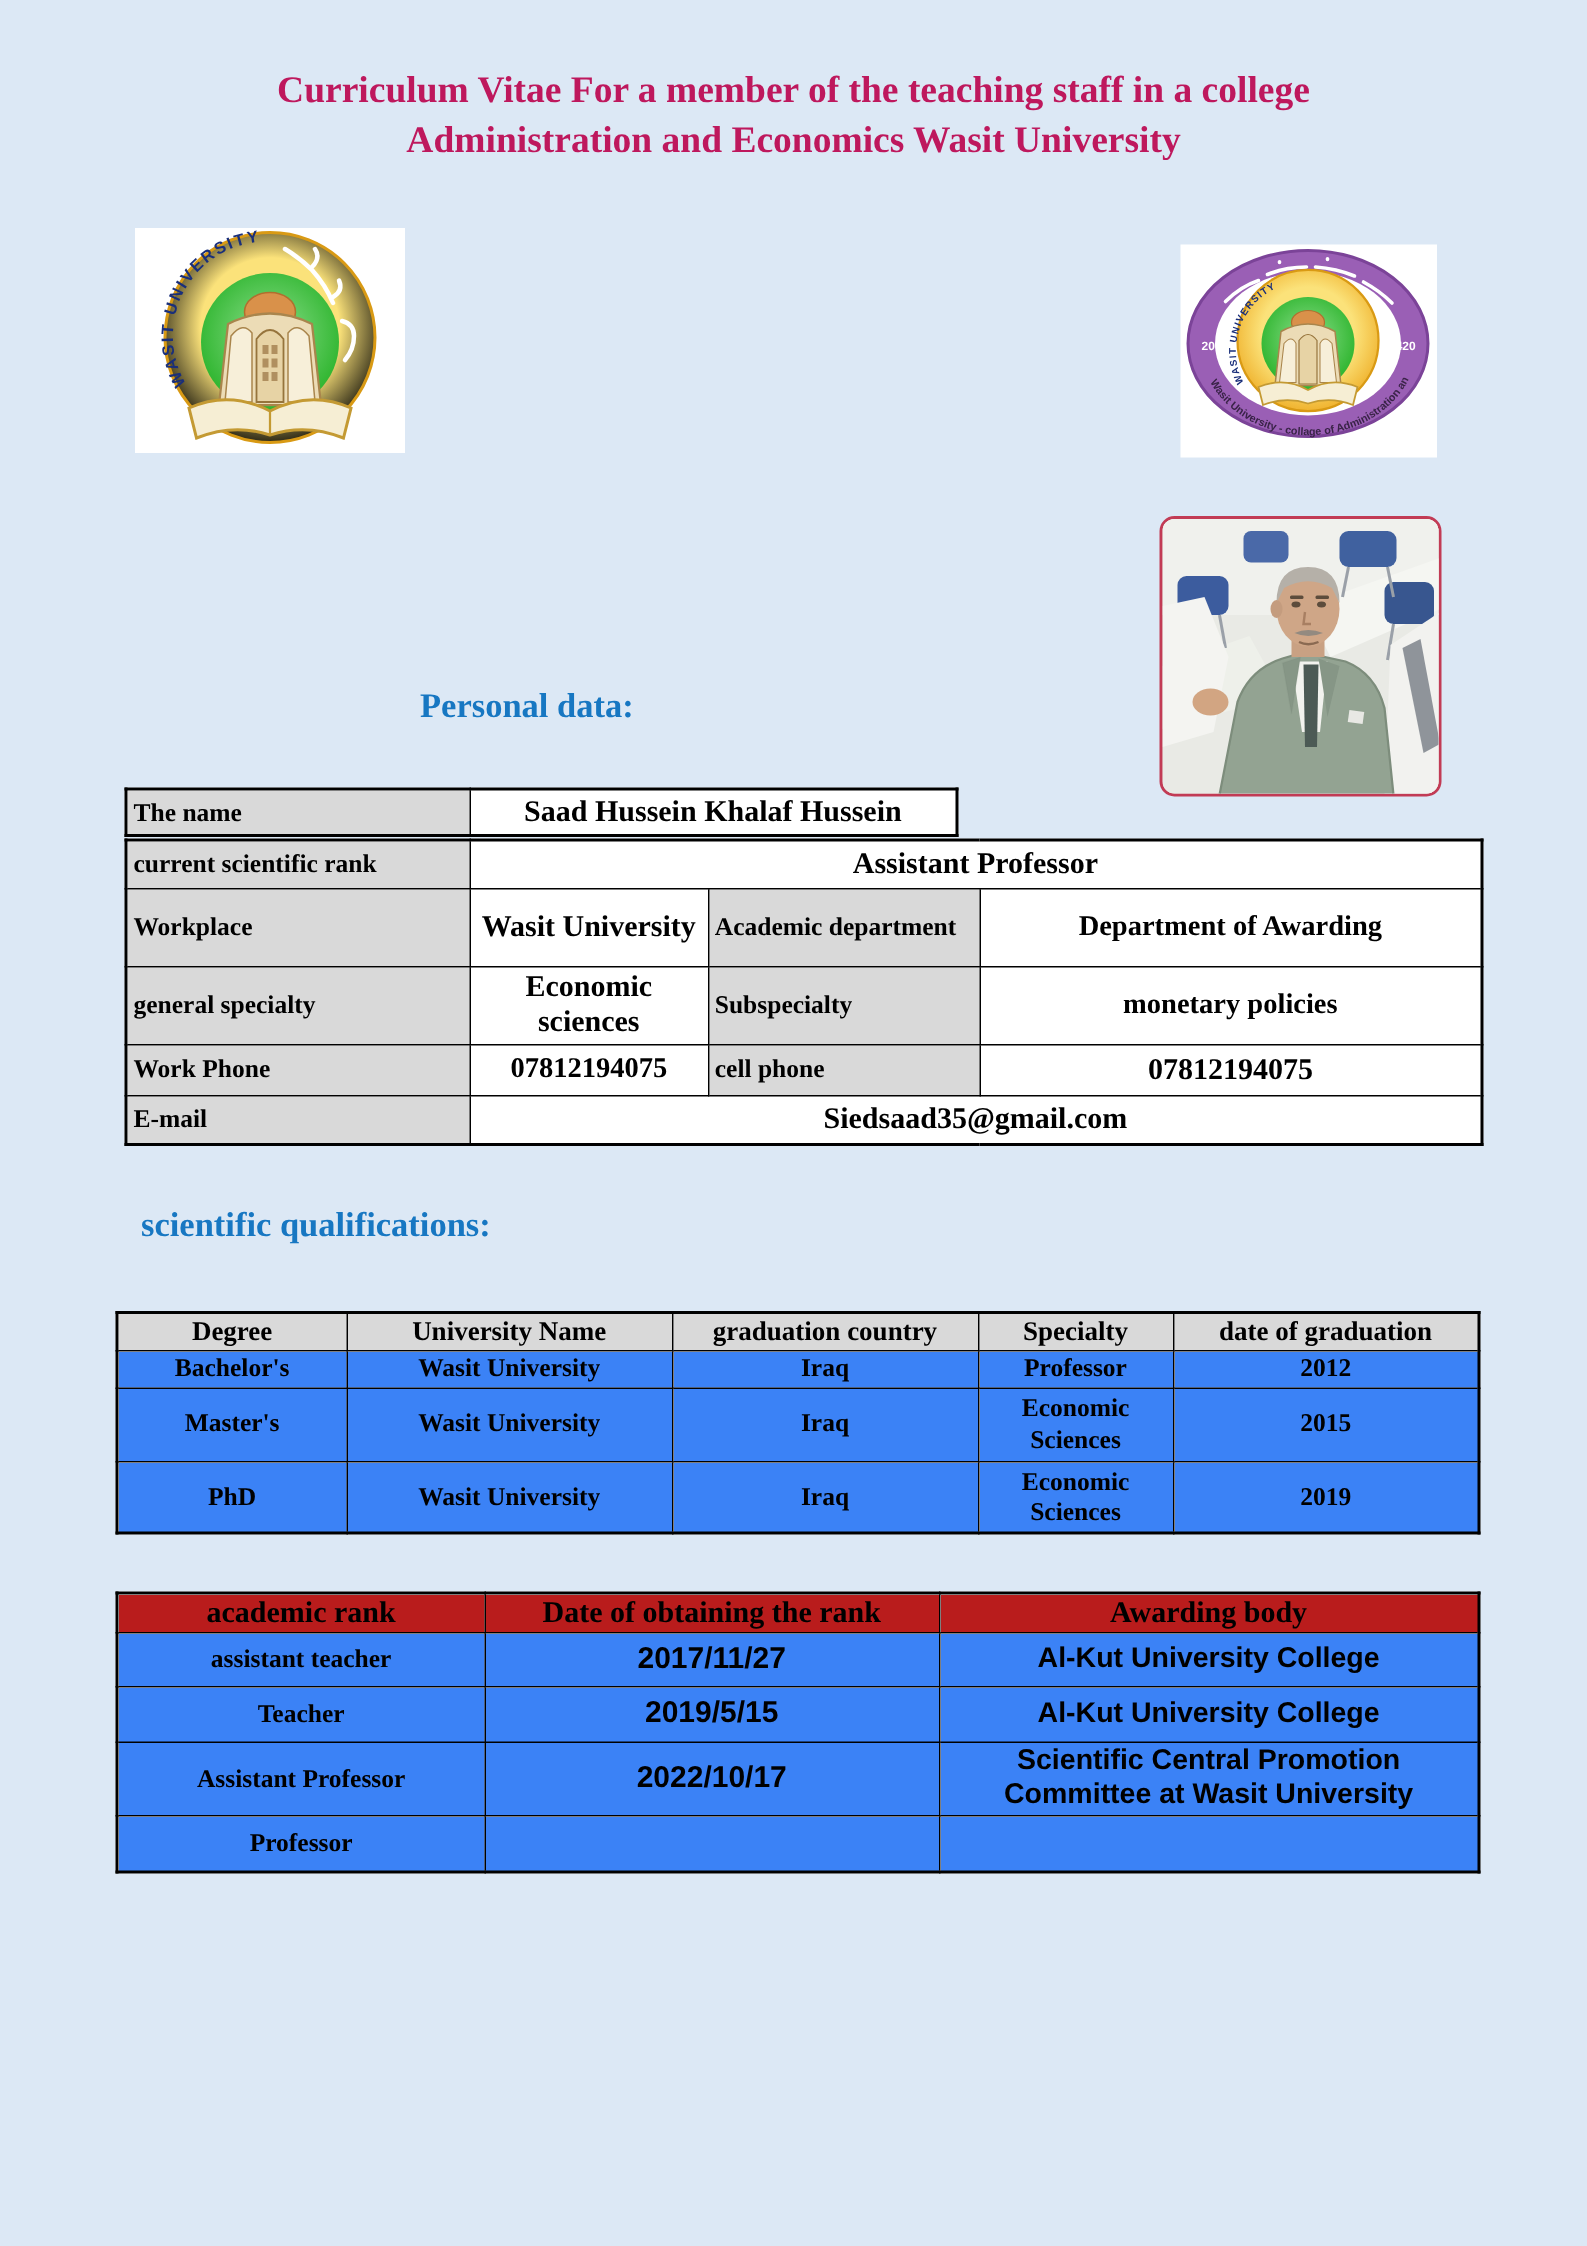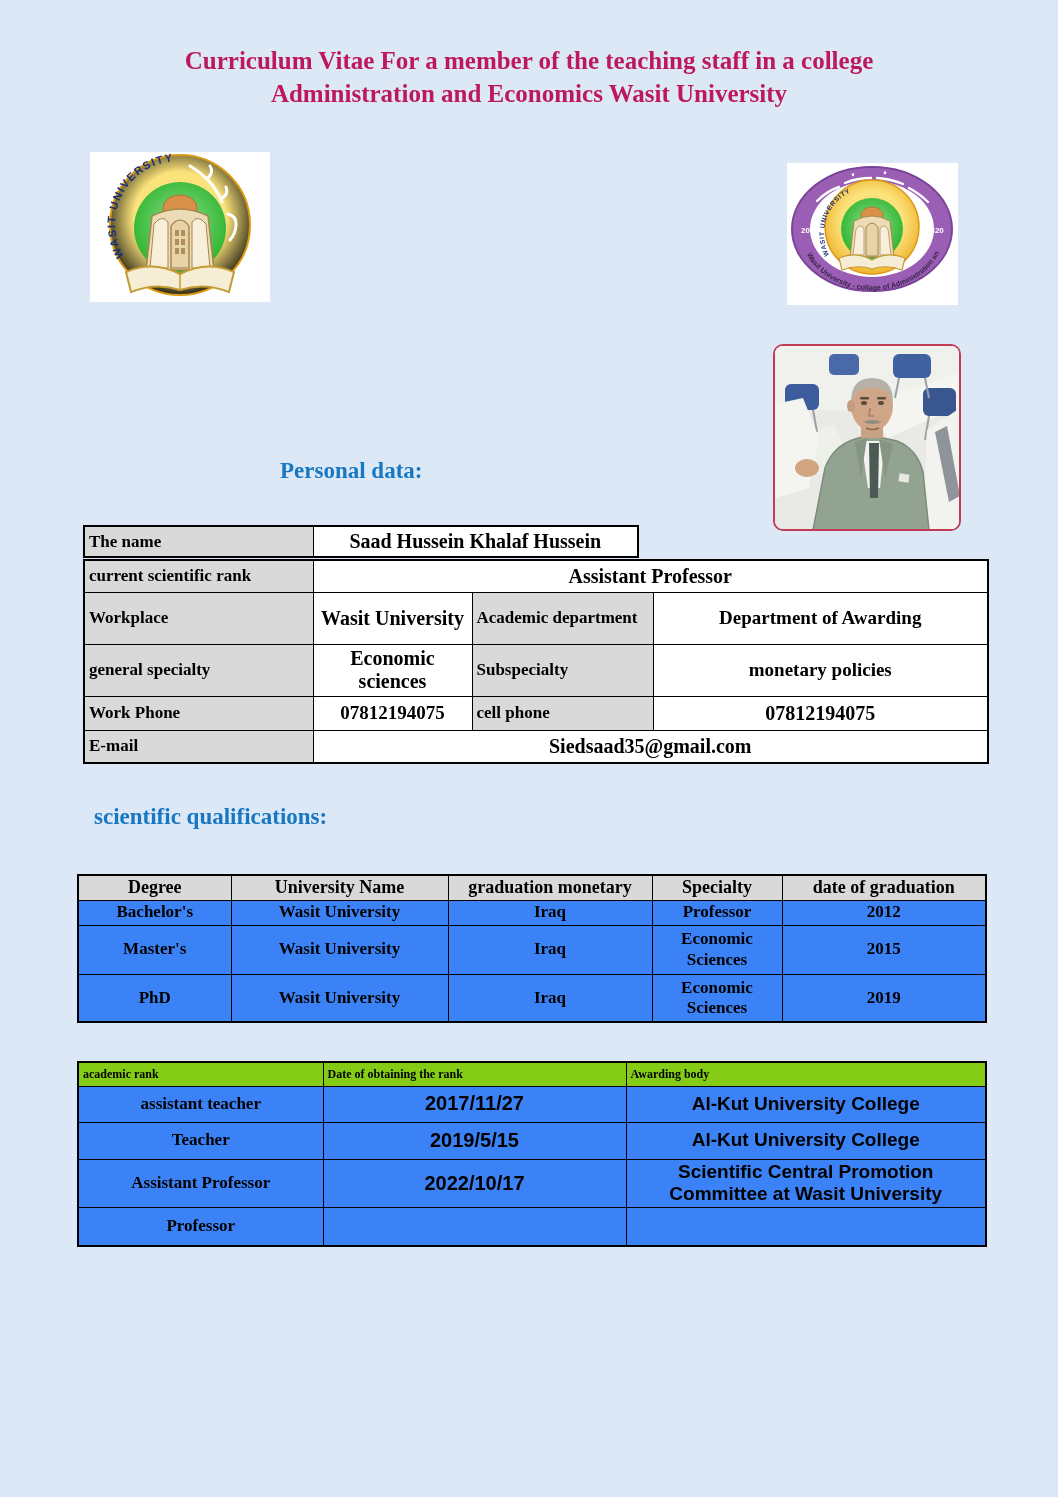--- a/index.html
+++ b/index.html
@@ -34,21 +34,21 @@
   table.tbl {
     position:absolute; border-collapse:collapse; table-layout:fixed;
     border:2px solid #000; background:#fff;
   }
   .tbl td { border:1px solid #000; font-weight:bold; vertical-align:middle;
             padding:1px 4px; box-sizing:border-box; overflow:hidden; }
   .lbl { background:#d9d9d9; text-align:left; padding-left:9px; font-size:17px; }
   .val { background:#fff; text-align:center; font-size:20px; line-height:1.15; }
   .val-left { text-align:center; padding-left:10px;border-radius:13px; }
   .hdr { background:#d9d9d9; text-align:center; font-size:18px; }
-  .hdr-light { background:#84cc16; text-align:left; font-size:12px; }
+  .hdr-light { background:#b91c1c; text-align:center; font-size:20px; }
   .cell { background:#3b82f6; text-align:center; font-size:17px; line-height:1.18; }
   .vtop { vertical-align:top;font-family:Liberation Serif, serif; }
   .sans { font-family:"Liberation Sans","DejaVu Sans",sans-serif; }
   .date-cell { font-size:20px; }
   .body-cell { font-size:19px; line-height:1.2; }
 
   #t-personal-top  { left:83px; top:525px; width:554px; }
   #t-personal-main { left:83px; top:559px; width:904px; }
   #t-quals         { left:77px; top:840px; width:908px;margin-top:34px; }
   #t-academic      { left:77px; top:1061px; width:908px; }
@@ -267,21 +267,21 @@
       <col style="width:153px">
         <col style="width:217px">
         <col style="width:204px">
         <col style="width:130px">
         <col style="width:204px">
     </colgroup>
     <tbody>
         <tr>
       <td class="hdr" style="height:25px">Degree</td>
       <td class="hdr">University Name</td>
-      <td class="hdr">graduation monetary</td>
+      <td class="hdr">graduation country</td>
       <td class="hdr">Specialty</td>
       <td class="hdr">date of graduation</td>
     </tr>
     <tr>
       <td class="cell" style="height:25px">Bachelor's</td>
       <td class="cell">Wasit University</td>
       <td class="cell">Iraq</td>
       <td class="cell">Professor</td>
       <td class="cell">2012</td>
     </tr>

